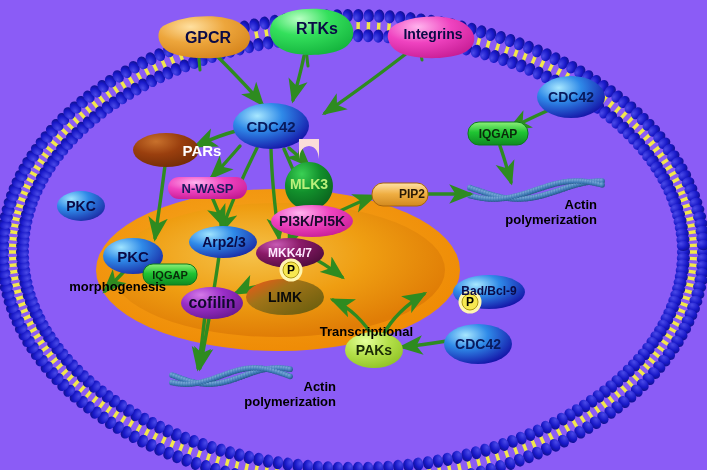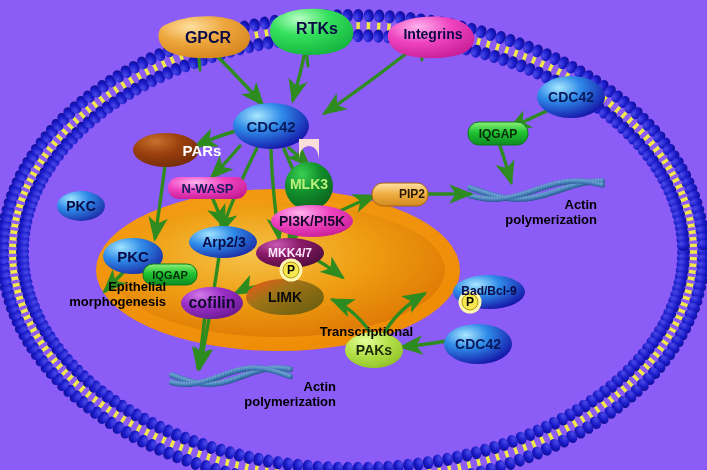--- a/index.html
+++ b/index.html
@@ -1085,21 +1085,20 @@
   <div class="nodelabel" style="left:273px;top:213px;width:78px;height:16px;font-size:14px;color:#1a0a2e;">PI3K/PI5K</div>
   <div class="nodelabel" style="left:262px;top:245px;width:56px;height:16px;font-size:12px;color:#ffe8ff;">MKK4/7</div>
   <div class="nodelabel" style="left:143px;top:268px;width:54px;height:14px;font-size:11px;color:#0a2a0a;">IQGAP</div>
   <div class="nodelabel" style="left:187px;top:295px;width:50px;height:16px;font-size:16px;color:#120a2e;">cofilin</div>
   <div class="nodelabel" style="left:258px;top:288px;width:54px;height:18px;font-size:14px;color:#0a0a0a;">LIMK</div>
 
   <div class="nodelabel" style="left:282px;top:262px;width:18px;height:16px;font-size:12px;color:#000000;">P</div>
   <div class="nodelabel" style="left:461px;top:294px;width:18px;height:16px;font-size:12px;color:#000000;">P</div>
 
   <div class="plain" style="left:36px;top:280px;width:130px;font-size:13px;">
-    <div>Epithelial</div>
     <div>morphogenesis</div>
   </div>
   <div class="plain" style="left:295px;top:277px;width:118px;font-size:13px;margin-top:48px;">
     <div>Transcriptional</div>
   </div>
   <div class="plain" style="left:212px;top:380px;width:124px;font-size:13px;">
     <div>Actin</div>
     <div>polymerization</div>
   </div>
   <div class="plain" style="left:473px;top:198px;width:124px;font-size:13px;">

